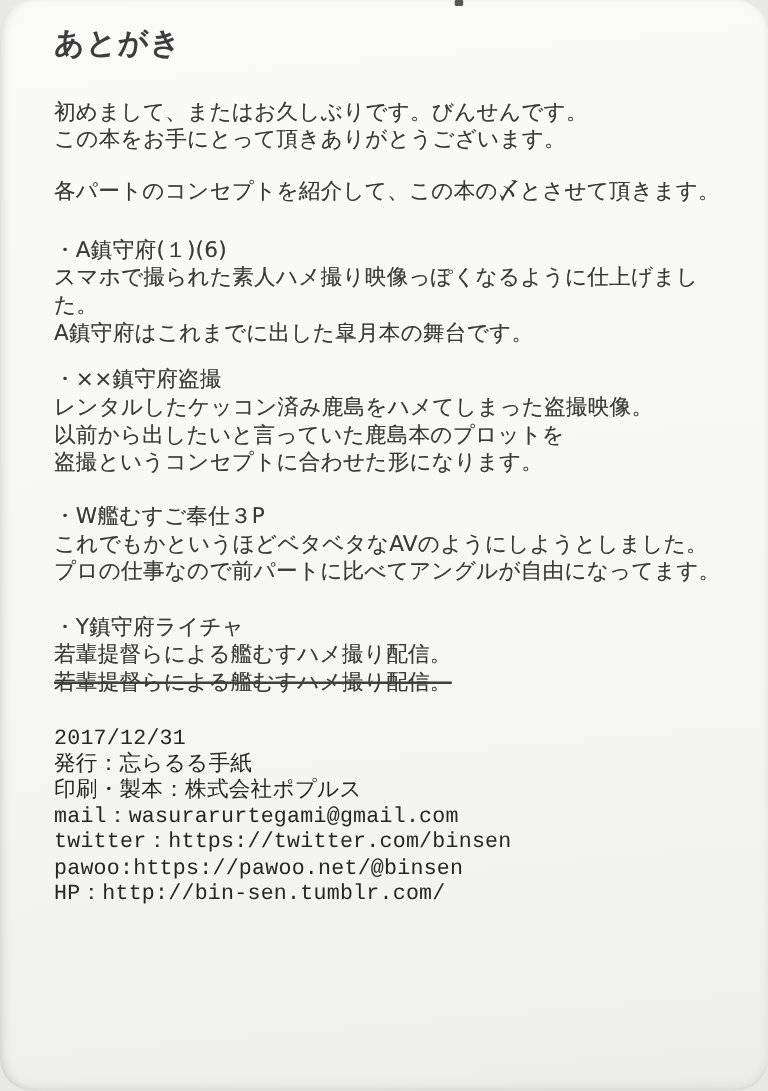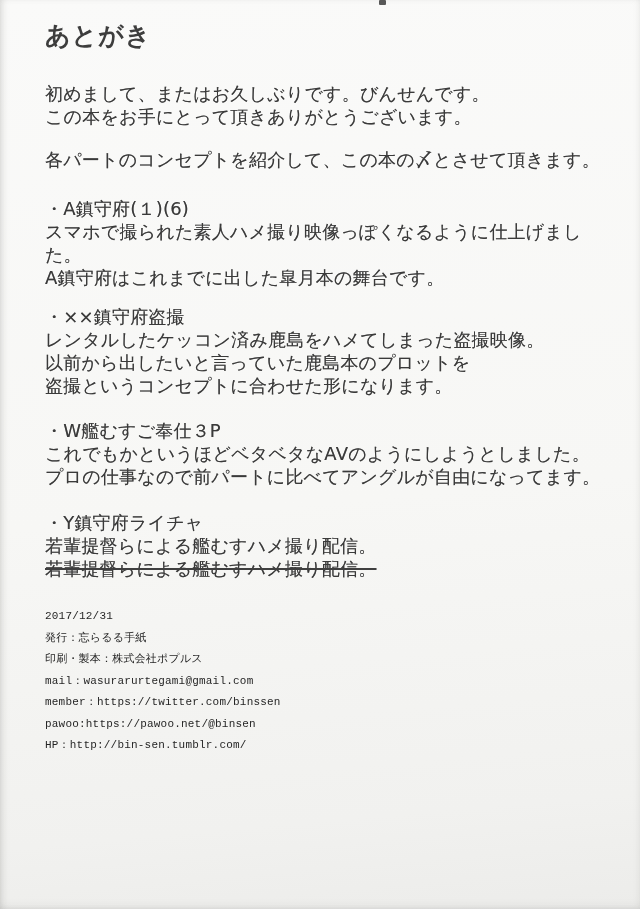--- a/index.html
+++ b/index.html
@@ -14,20 +14,21 @@
     margin: 0 auto;
     overflow: hidden;
     background: linear-gradient(175deg, #fafaf9 0%, #f7f7f5 55%, #f1f1ef 88%, #ececea 100%);
     box-shadow: inset 6px 0 10px -6px rgba(120,120,118,0.35),
                 inset -3px 0 8px -5px rgba(150,150,148,0.25),
                 inset 0 -6px 12px -8px rgba(130,130,128,0.3);
     font-family: "DejaVu Sans", "Liberation Sans", sans-serif;
     color: #3a3a3a;
     box-sizing: border-box;
     padding: 20px 24px 0 45px;
+    border-radius: 27px;
   }
   .speck {
     position: absolute;
     top: 0;
     left: 379px;
     width: 7px;
     height: 5px;
     background: #3c3c3c;
     border-radius: 1px;
     opacity: 0.85;
@@ -56,21 +57,21 @@
   .section-k  { margin-top: 24px; }
   .section-y  { margin-top: 23px; }
   .struck {
     text-decoration: line-through;
     text-decoration-thickness: 2px;
     text-decoration-color: #3f3f3f;
   }
   .colophon {
     margin-top: 26px;
     font-family: "Liberation Mono", "DejaVu Sans Mono", "DejaVu Serif", monospace;
-    font-size: 11px;
+    font-size: 18px;
     line-height: 21.5px;
     color: #262626;
     letter-spacing: 0.2px;
   }
   .cline { display: block; white-space: nowrap; }
 </style>
 </head>
 <body>
 
 <div class="page">
@@ -110,18 +111,18 @@
     <span class="line">・Y鎮守府ライチャ</span>
     <span class="line">若輩提督らによる艦むすハメ撮り配信。</span>
     <span class="line struck">若輩提督らによる艦むすハメ撮り配信。</span>
   </div>
 
   <div class="colophon">
     <span class="cline">2017/12/31</span>
     <span class="cline">発行：忘らるる手紙</span>
     <span class="cline">印刷・製本：株式会社ポプルス</span>
     <span class="cline">mail：wasurarurtegami@gmail.com</span>
-    <span class="cline">member：https://twitter.com/binssen</span>
+    <span class="cline">twitter：https://twitter.com/binsen</span>
     <span class="cline">pawoo:https://pawoo.net/@binsen</span>
     <span class="cline">HP：http://bin-sen.tumblr.com/</span>
   </div>
 
 </div>
 
 </body></html>

